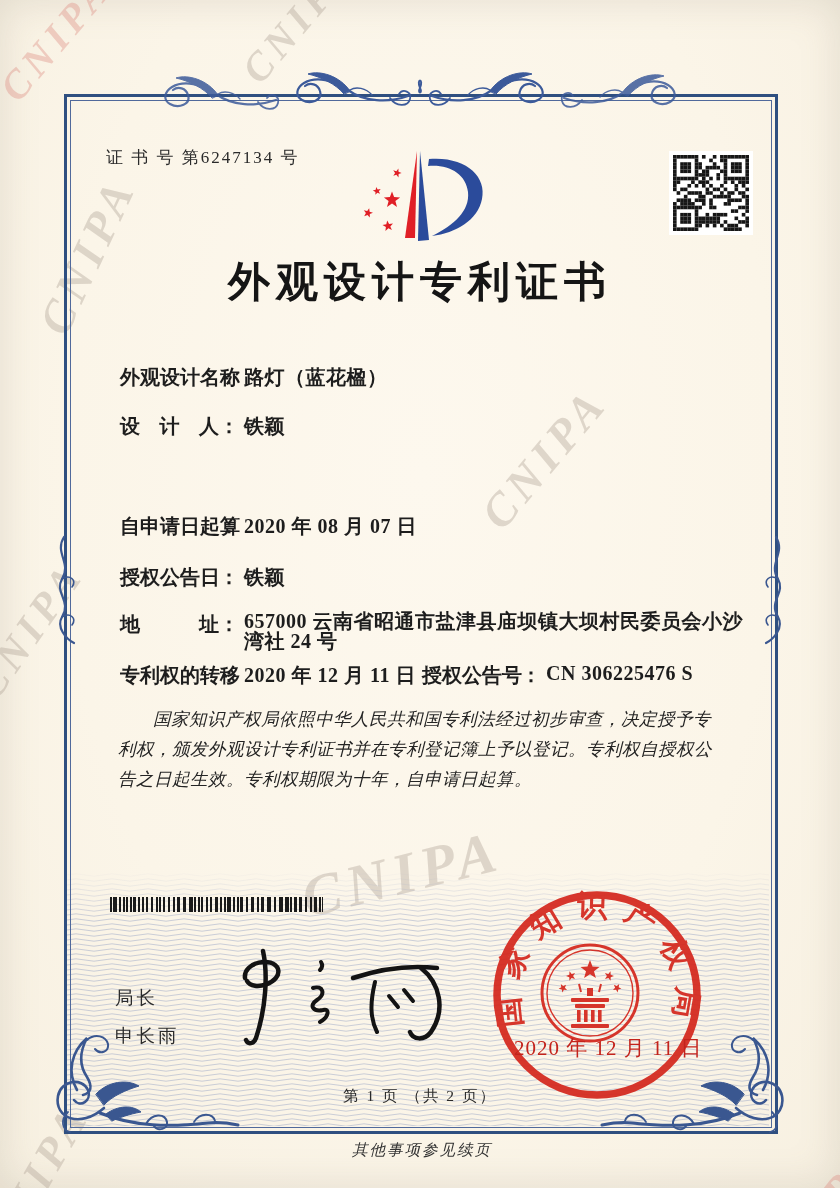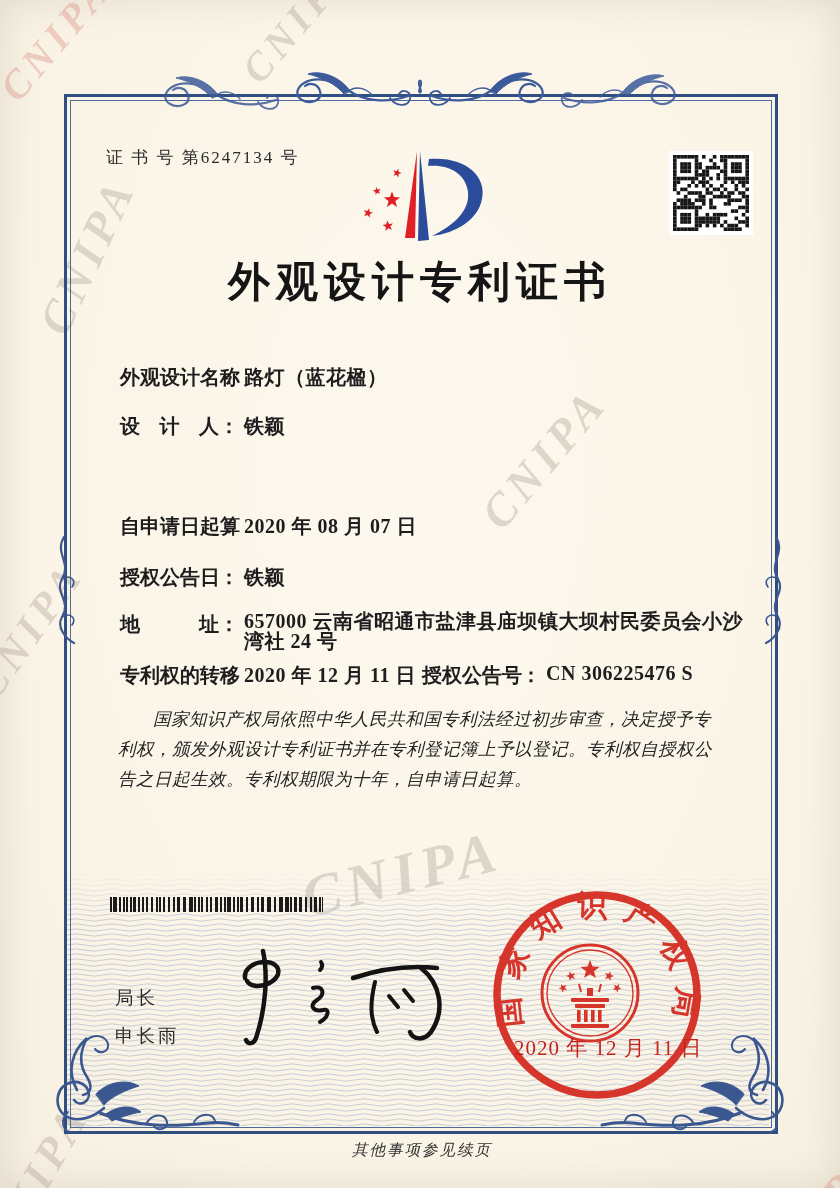--- a/index.html
+++ b/index.html
@@ -586,15 +586,16 @@
         </g>
       </g>
       <path id="sealTextArc" d="M 41.8,147.1 A 79,79 0 1 1 186.2,147.1" fill="none"></path>
       <text font-size="30" font-weight="bold" fill="#d4261c" style="font-family:'Liberation Serif','DejaVu Serif',serif;letter-spacing:15px;">
         <textPath href="#sealTextArc" startOffset="2">国家知识产权局</textPath>
       </text>
     </g>
   </svg>
   <div class="seal-date">2020 年 12 月 11 日</div>
 
+  <div class="page-no">第 1 页 （共 2 页）</div>
   <div class="cont-note">其他事项参见续页</div>
 
 </div>
 
 </body></html>

